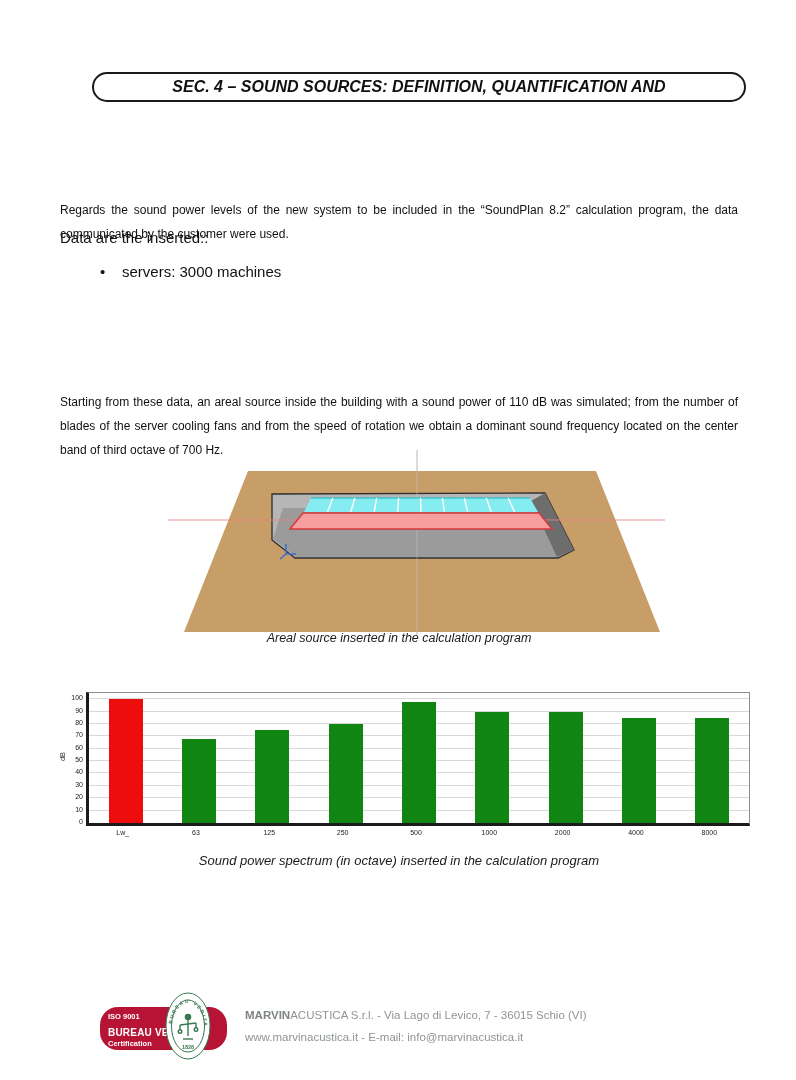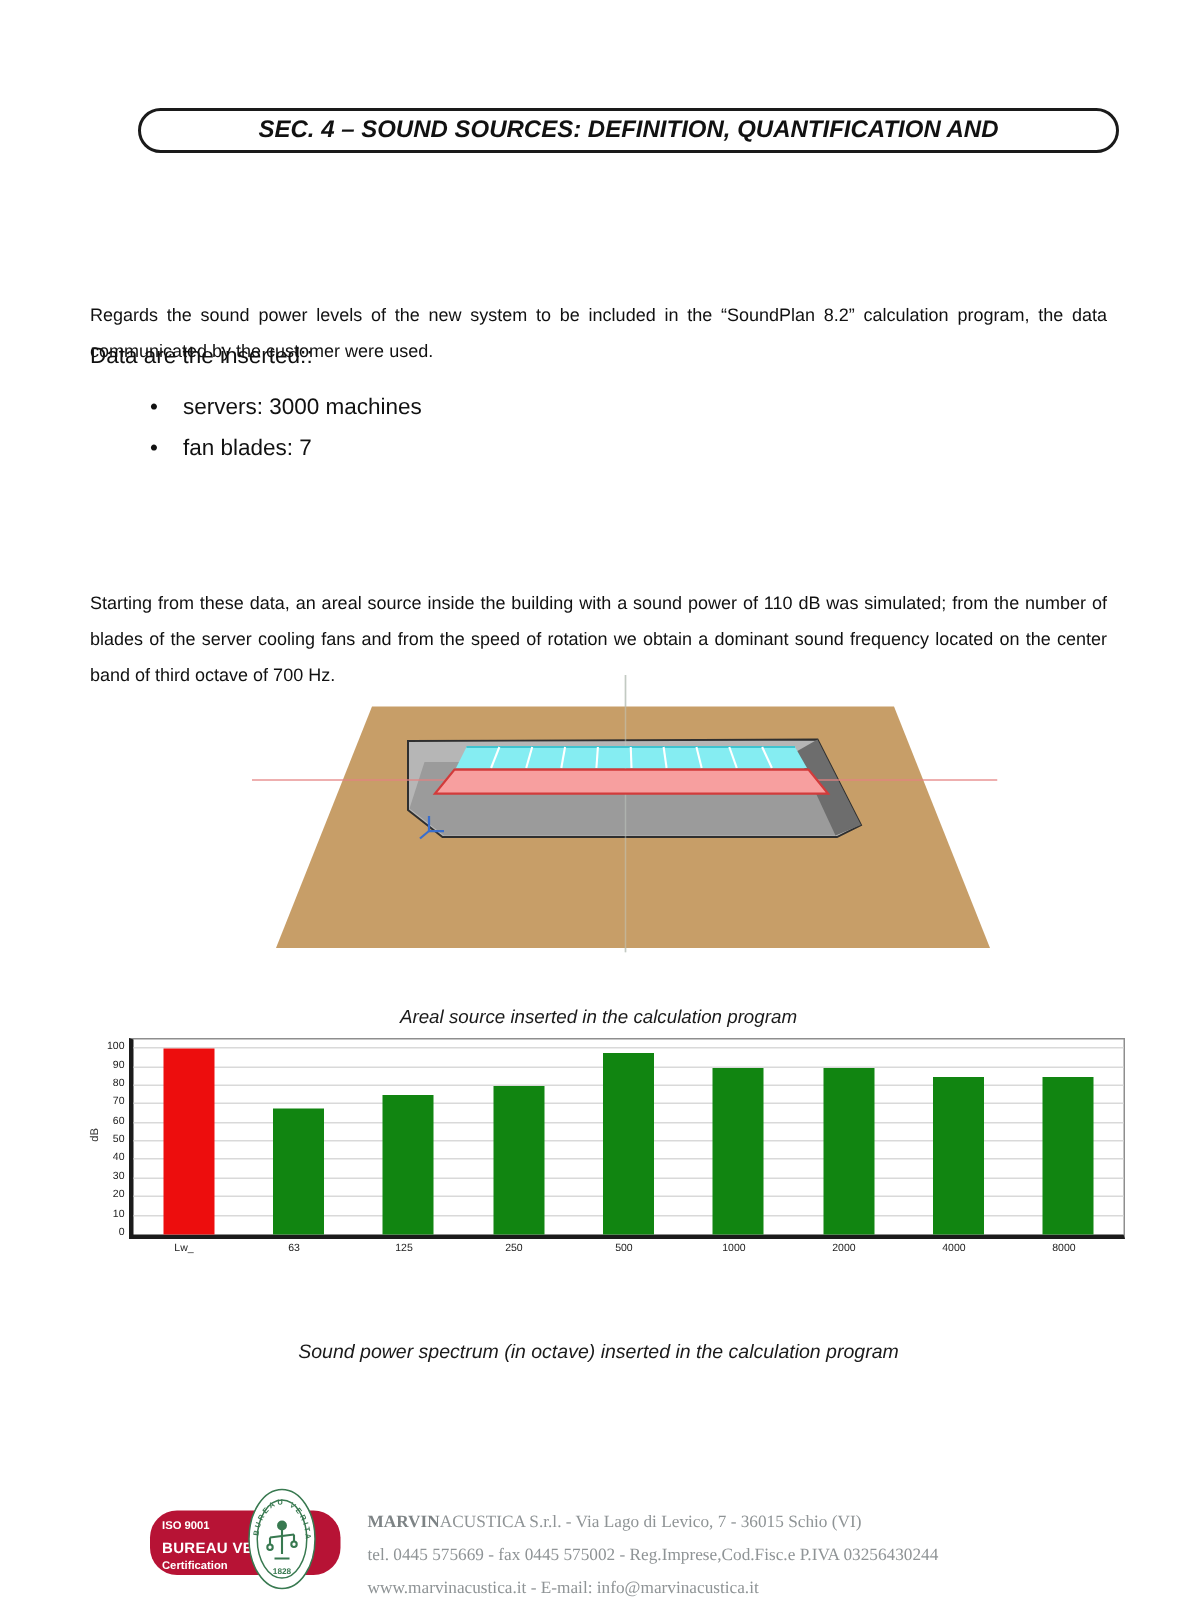--- a/index.html
+++ b/index.html
@@ -16,21 +16,21 @@
     font-size:16px;line-height:21px;padding:2px 0 3px 0;
   }
   
   .para{left:60px;width:678px;font-size:12px;line-height:24px;text-align:justify;margin-top:38px;}
   .list-intro{left:60px;width:678px;font-size:15px;line-height:24px;}
   ul.bullets{left:88px;top:246px;width:640px;margin:12px;padding:0;list-style:none;}
   ul.bullets li{font-size:15px;line-height:27px;}
   ul.bullets li::before{content:"•";display:inline-block;width:22px;font-size:15px;}
   
   .figure1{left:168px;top:450px;width:497px;height:185px;}
-  .caption{left:60px;width:678px;text-align:center;font-style:italic;font-size:12.5px;color:#1a1a1a;margin-top:40px;}
+  .caption{left:60px;width:678px;text-align:center;font-style:italic;font-size:12.5px;color:#1a1a1a;}
   
   .chart{left:62px;top:690px;width:692px;height:172px;}
   .chart .ylab{
     position:absolute;left:-4px;top:62px;font-size:7.5px;color:#333;
     transform:rotate(-90deg);
   }
   .chart .yticks{position:absolute;left:6px;top:2px;width:15px;height:130px;}
   .chart .yticks span{
     position:absolute;right:0;font-size:7px;color:#222;transform:translateY(3px);
   }
@@ -48,36 +48,35 @@
     font-size:7.5px;color:#222;}
   
   .badge{
     left:100px;top:1007px;width:127px;height:43px;background:var(--badge-red,#b71335);
     color:#fff;padding-left:8px;box-sizing:border-box;
   }
   .badge .iso{font-size:7.5px;font-weight:bold;padding-top:5px;}
   .badge .bv{font-size:10px;font-weight:bold;padding-top:6px;letter-spacing:.2px;}
   .badge .cert{font-size:7.5px;font-weight:bold;padding-top:1px;}
   .seal{left:165px;top:992px;width:46px;height:68px;}
-  .footer-lines{left:245px;top:1004px;width:520px;font-size:11.5px;line-height:22px;color:#8f9496;font-family:Liberation Serif, serif;}
+  .footer-lines{left:245px;top:1004px;width:520px;font-size:11.5px;line-height:22px;color:#8f9496;}
   .footer-lines b{color:#7d8385;}
 </style>
 </head>
 <body>
 
 <div class="abs header-box">
   <div>SEC. 4 – SOUND SOURCES: DEFINITION, QUANTIFICATION AND</div>
 </div>
 
 <div class="abs para" style="top:160px;">Regards the sound power levels of the new system to be included in the “SoundPlan 8.2” calculation program, the data communicated by the customer were used.</div>
 
 <div class="abs list-intro" style="top:226px;">Data are the inserted::</div>
 <ul class="abs bullets">
   <li>servers: 3000 machines</li>
-  <li>fan blades: 7</li>
 </ul>
 
 <div class="abs para" style="top:352px;">Starting from these data, an areal source inside the building with a sound power of 110 dB was simulated; from the number of blades of the server cooling fans and from the speed of rotation we obtain a dominant sound frequency located on the center band of third octave of 700 Hz.</div>
 
 <div class="abs figure1">
   <svg width="497" height="185" viewBox="0 0 497 185">
 
     <line x1="249" y1="0" x2="249" y2="185" style="stroke:var(--crosshair-gray);stroke-width:1"></line>
 
     <polygon points="80,21 428,21 492,182 16,182" style="fill:var(--ground-tan)"></polygon>
@@ -195,15 +194,14 @@
       <circle cx="15" cy="39.5" r="1.8" style="fill:none"></circle>
       <circle cx="31" cy="37.5" r="1.8" style="fill:none"></circle>
       <line x1="18" y1="47" x2="28" y2="47"></line>
     </g>
     <text x="23" y="57" text-anchor="middle" style="font-size:5.5px;fill:var(--seal-green);font-weight:bold;font-family:'Liberation Sans',sans-serif">1828</text>
   </svg>
 </div>
 
 <div class="abs footer-lines">
   <div><b>MARVIN</b><span>ACUSTICA S.r.l. - Via Lago di Levico, 7 - 36015 Schio (VI)</span></div>
-  <div>tel. 0445 575669 - fax 0445 575002 - Reg.Imprese,Cod.Fisc.e P.IVA 03256430244</div>
   <div>www.marvinacustica.it - E-mail: info@marvinacustica.it</div>
 </div>
 
 </body></html>

